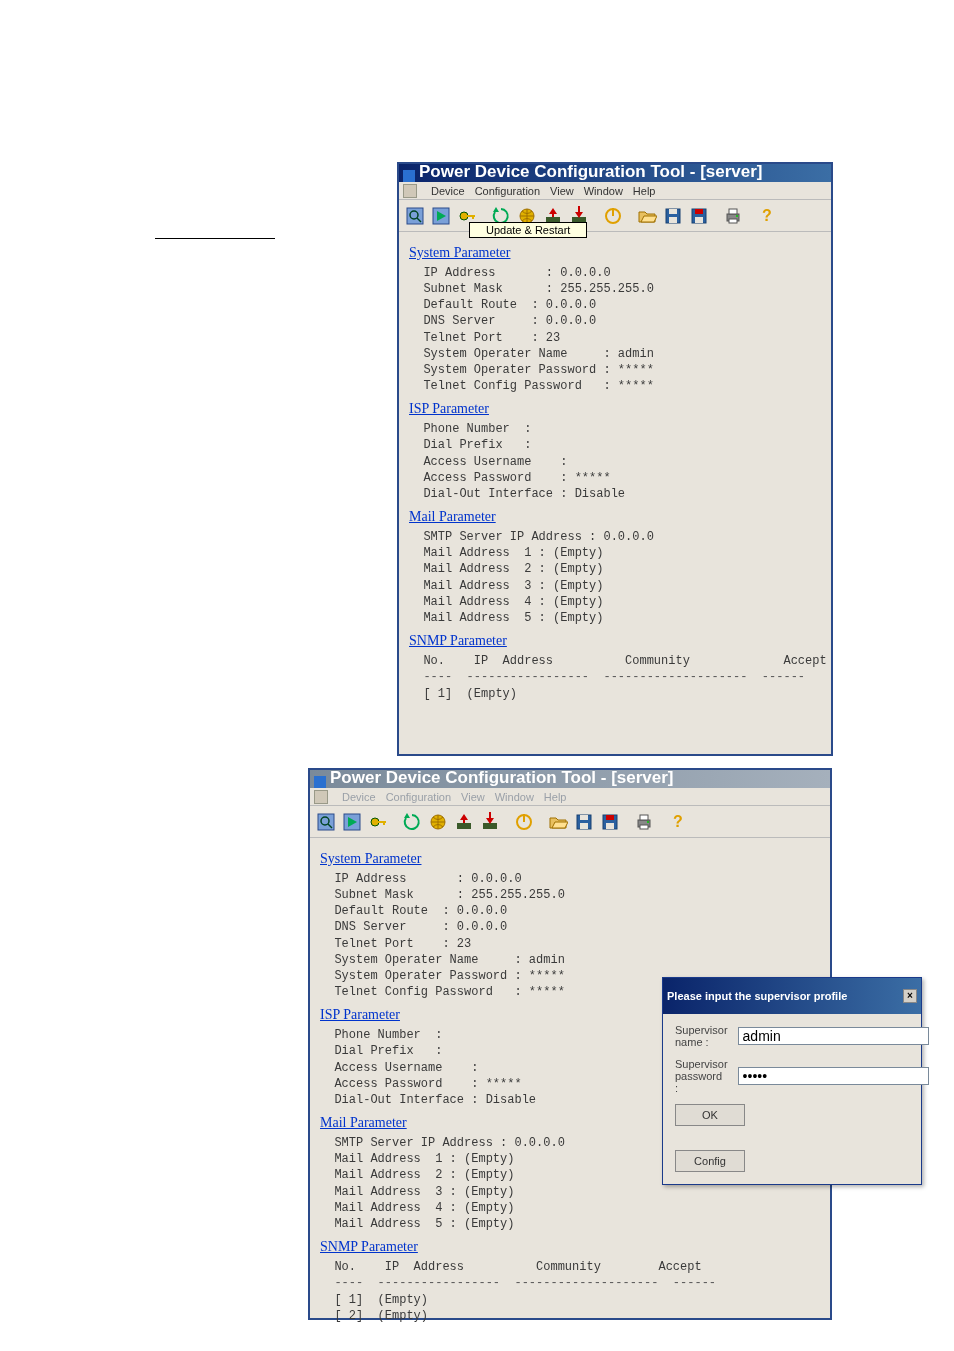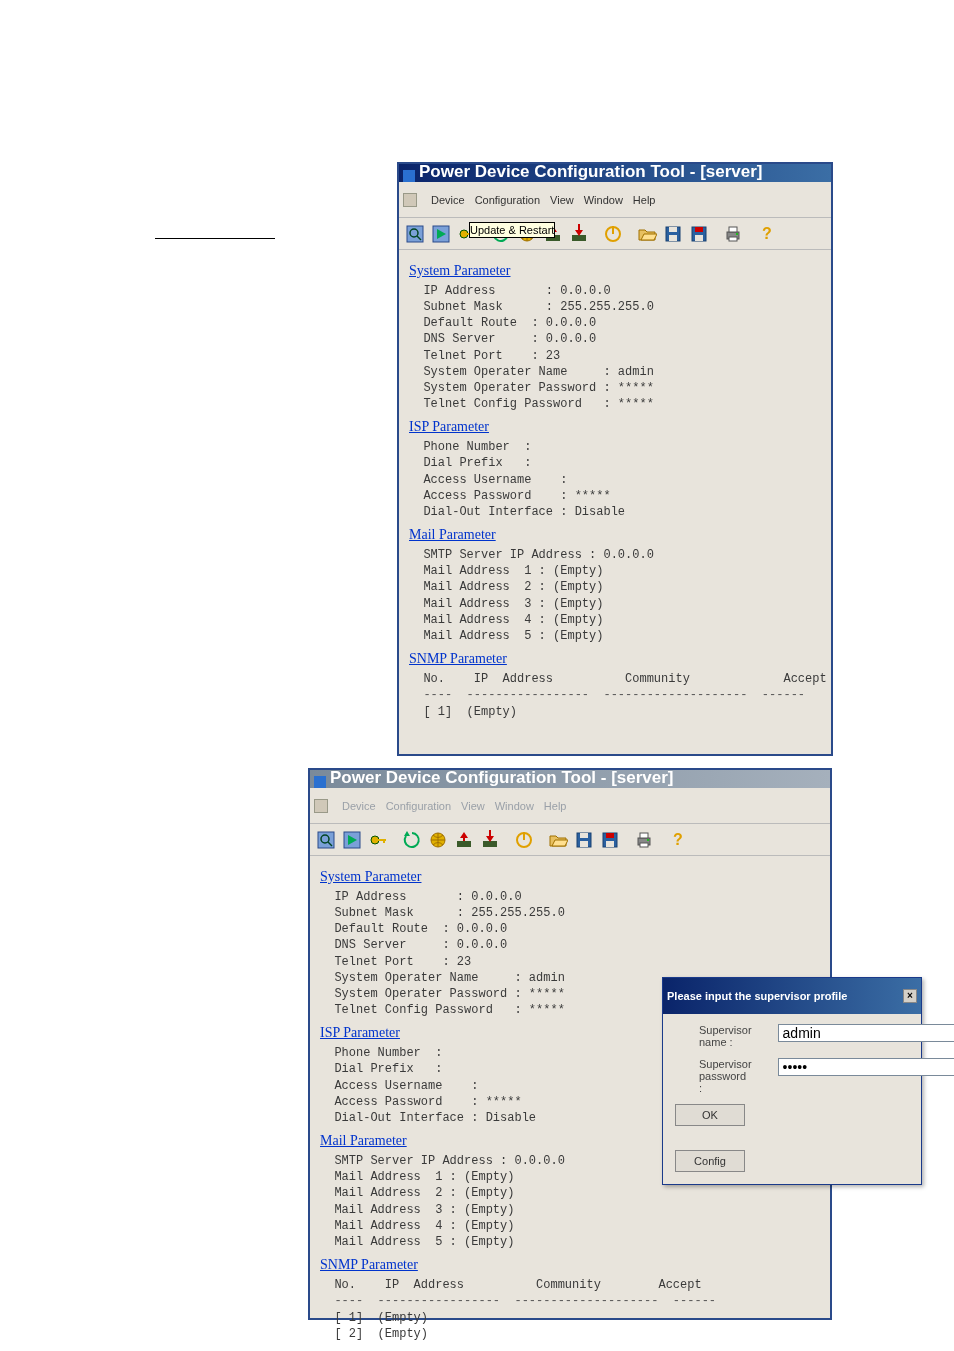--- a/index.html
+++ b/index.html
@@ -39,21 +39,21 @@
   }
   .title-bar.dim {
     background: linear-gradient(to right, #7a8a9a, #a5b0bc);
   }
   .title-bar .ticon {
     width: 12px; height: 12px;
     background: #2a70d0;
     margin-right: 4px;
   }
   .menu-bar {
-    height: 36px;
+    height: 18px;
     background: #e8e4dc;
     display: flex;
     align-items: center;
     padding: 0 4px;
     color: #333;
     font-size: 11px;
     gap: 10px;
     border-bottom: 1px solid #bbb;
   }
   .menu-bar.dim { color: #9aa0a8; }
@@ -80,21 +80,21 @@
     border: 1px solid transparent;
     font-size: 16px;
   }
   .tb-sep { width: 6px; }
   .tb-svg { width: 20px; height: 20px; }
   .tooltip {
     position: absolute;
     background: #ffffe1;
     border: 1px solid #000;
     font-size: 11px;
-    padding: 1px 0;
+    padding: 1px 16px;
     z-index: 5;
   }
   .content {
     padding: 6px 10px 10px 10px;
     font-family: "MS Gothic", "Courier New", monospace;
     font-size: 12px;
     color: #3a3a3a;
     line-height: 1.35;
   }
   .section-head {
@@ -137,24 +137,23 @@
     color: #000;
     font-size: 10px;
     line-height: 12px;
     text-align: center;
   }
   .dlg-body {
     padding: 10px 12px 12px 12px;
   }
   .dlg-row {
     display: flex;
-    align-items: flex-start;
+    align-items: center;
     margin-bottom: 10px;
-    gap: 26px;
-    margin-left: 24px;
+    gap: 10px;
   }
   .dlg-label {
     width: 110px;
     color: #444;
     font-size: 11px;
   }
   .dlg-input {
     flex: 1;
     height: 18px;
     border: 1px solid #7a8a9a;

